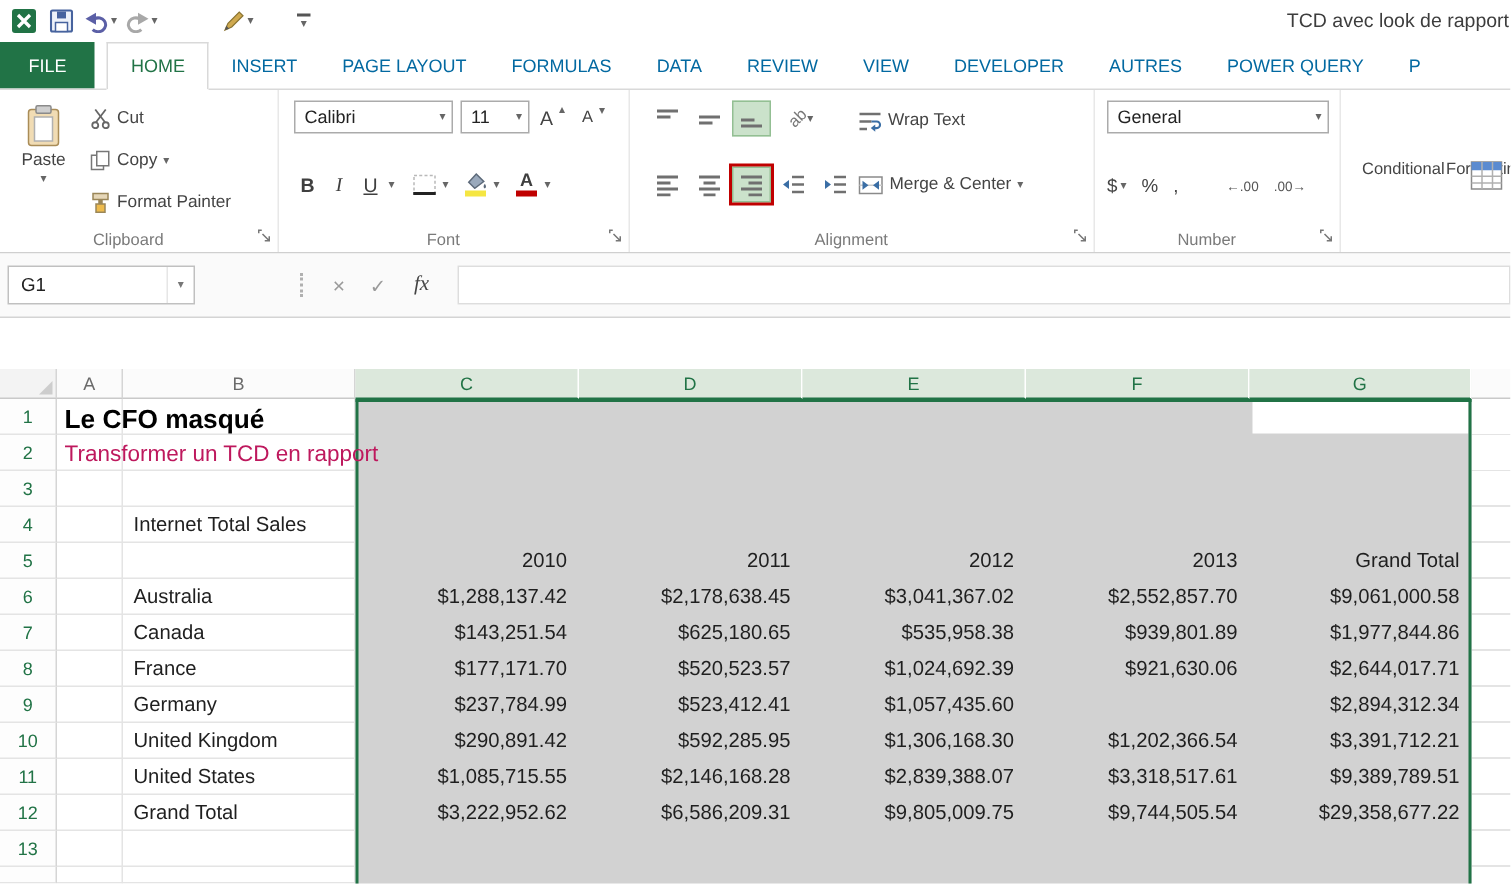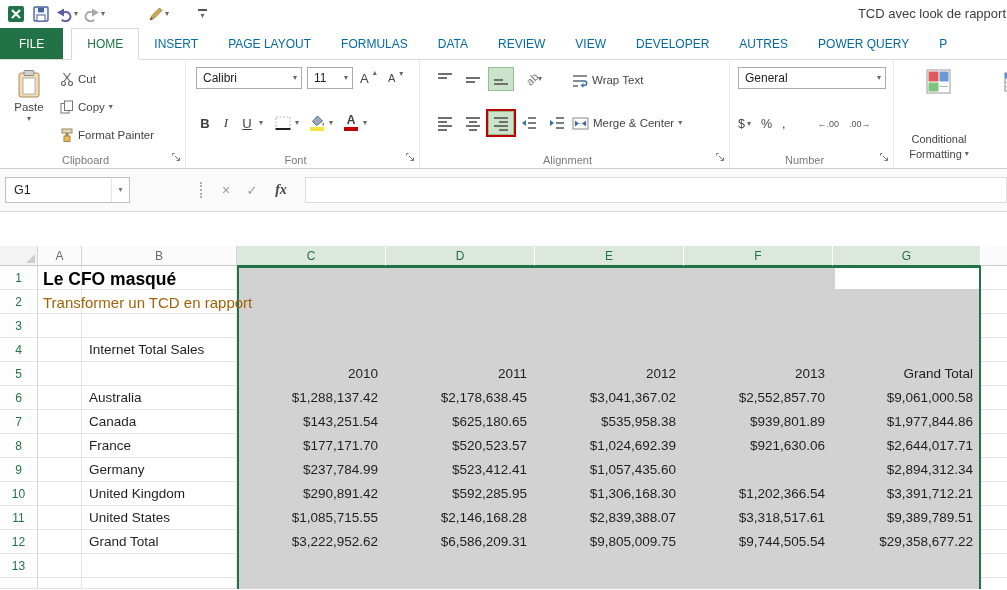--- a/index.html
+++ b/index.html
@@ -45,33 +45,33 @@
 .swatchbtn{display:flex;flex-direction:column;align-items:center;justify-content:center;height:22px;}
 .swatch{width:14px;height:4px;margin-top:1px;}
 .albtn{width:26px;height:24px;display:flex;align-items:center;justify-content:center;border:1px solid transparent;position:relative;}
 .albtn.sel{background:#cbe2cb;border-color:#93bf93;}
 .redbox{position:absolute;left:-3px;top:-3px;right:-3px;bottom:-3px;border:2px solid #c00000;pointer-events:none;}
 .al-row1{position:absolute;left:12px;top:7px;height:24px;display:flex;gap:2px;align-items:center;}
 .al-row2{position:absolute;left:12px;top:51px;height:24px;display:flex;gap:2px;align-items:center;}
 .orient{transform:rotate(-45deg);display:inline-block;font-size:11px;color:#777;}
 .num-row{position:absolute;left:8px;top:52px;display:flex;gap:10px;align-items:center;height:24px;font-size:12.5px;color:#444;}
 .decbtn{font-size:9px;color:#555;letter-spacing:0;}
-.stylebtn{position:absolute;display:flex;flex-direction:column;align-items:center;gap:1px;font-size:11px;color:#444;}
+.stylebtn{position:absolute;display:flex;flex-direction:row;align-items:center;gap:1px;font-size:11px;color:#444;}
 .cond-btn{left:12px;top:5px;width:66px;height:96px;}
 .ftable-btn{left:86px;top:5px;width:70px;height:96px;}
 .stylebtn .txtline{line-height:14px;white-space:nowrap;}
 
 
 .fbar{position:relative;height:43px;background:#fafafa;border-bottom:1px solid #d4d4d4;}
 .namebox{position:absolute;left:5px;top:8px;width:125px;height:26px;background:#fff;border:1px solid #c0c0c0;display:flex;align-items:center;font-size:12.5px;color:#222;padding-left:8px;}
 .namebox .caret{margin-left:auto;width:18px;text-align:center;color:#777;border-left:1px solid #e6e6e6;line-height:24px;height:24px;}
 .splitdots{position:absolute;left:200px;top:13px;height:16px;border-left:2px dotted #b0b0b0;}
 .fx-x{position:absolute;left:214px;top:8px;width:24px;height:26px;display:flex;align-items:center;justify-content:center;color:#9a9a9a;font-size:14px;}
 .fx-ok{position:absolute;left:240px;top:8px;width:24px;height:26px;display:flex;align-items:center;justify-content:center;color:#9a9a9a;font-size:13px;}
-.fx-fn{position:absolute;left:268px;top:8px;width:26px;height:26px;display:flex;align-items:center;justify-content:center;font-family:"Liberation Serif",serif;font-style:italic;color:#444;font-size:14px;font-weight:bold;}
+.fx-fn{position:absolute;left:268px;top:8px;width:26px;height:26px;display:flex;align-items:center;justify-content:center;font-family:"Liberation Serif",serif;font-style:italic;color:#444;font-size:14px;}
 .formula-field{position:absolute;left:305px;right:0;top:8px;height:26px;background:#fff;border:1px solid #ddd;font-size:12.5px;padding-left:6px;line-height:24px;color:#222;}
 .pregrid{height:34px;background:#fff;}
 
 
 .sheet{position:relative;height:343px;background:#fff;}
 .hrow{display:flex;height:20px;}
 .hc{height:20px;border-right:1px solid #d5d5d5;border-bottom:1px solid #c9c9c9;background:#fbfbfb;color:#6b6b6b;font-size:12px;display:flex;align-items:center;justify-content:center;}
 .hc.sel{background:#dce8dc;color:#217346;border-right:1px solid #fff;border-bottom:1px solid #217346;}
 .corner{width:38px;position:relative;background:#f3f3f3;border-right:1px solid #d5d5d5;border-bottom:1px solid #c9c9c9;}
 .corner:after{content:"";position:absolute;right:2px;bottom:2px;border-left:9px solid transparent;border-bottom:9px solid #cdcdcd;}
@@ -85,21 +85,21 @@
 .cb{width:155px;border-right:1px solid #e4e4e4;border-bottom:1px solid #e4e4e4;font-size:13.5px;color:#1f1f1f;display:flex;align-items:center;padding-left:7px;white-space:nowrap;}
 .center{position:relative;width:744px;height:323px;background:#fff;}
 .grey{position:absolute;left:0;top:0;right:0;bottom:0;background:#d2d2d2;}
 .activecell{position:absolute;left:598px;top:2px;width:144px;height:21px;background:#fff;}
 .selborder{position:absolute;left:0;top:0;right:0;bottom:0;border:2px solid #217346;border-bottom:none;pointer-events:none;}
 .cnum{position:absolute;height:24px;line-height:24px;text-align:right;padding-right:8px;font-size:13.5px;color:#1f1f1f;white-space:nowrap;}
 .cC{left:0;width:149px;}.cD{left:149px;width:149px;}.cE{left:298px;width:149px;}.cF{left:447px;width:149px;}.cG{left:596px;width:148px;}
 .r5{top:96px;}.r6{top:120px;}.r7{top:144px;}.r8{top:168px;}.r9{top:192px;}.r10{top:216px;}.r11{top:240px;}.r12{top:264px;}
 .stub{flex:1;background:repeating-linear-gradient(to bottom,#fff 0,#fff 23px,#e4e4e4 23px,#e4e4e4 24px);}
 .overlay-title{position:absolute;left:43px;top:20px;height:24px;line-height:26px;font-size:17.5px;font-weight:bold;color:#000;z-index:6;white-space:nowrap;}
-.overlay-sub{position:absolute;left:43px;top:44px;height:24px;line-height:26px;font-size:15px;color:#a16207;z-index:6;white-space:nowrap;}
+.overlay-sub{position:absolute;left:43px;top:44px;height:24px;line-height:26px;font-size:15px;color:#be185d;z-index:6;white-space:nowrap;}
 svg{display:block;}
 </style>
 </head>
 <body>
 
 <div class="app">
 
   <header class="titlebar">
     <div class="qat">
       <span class="qicon">

